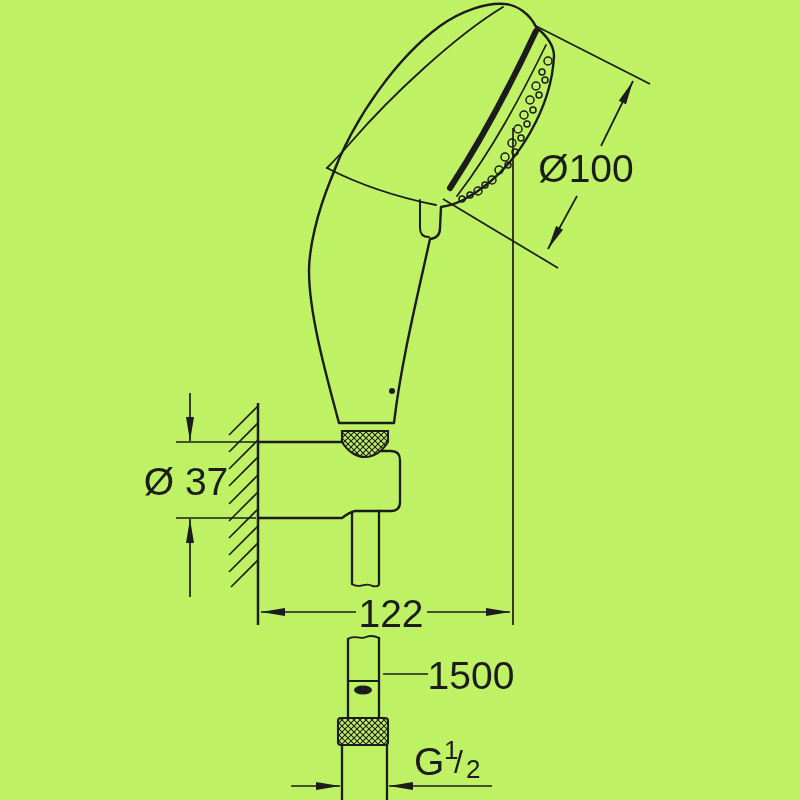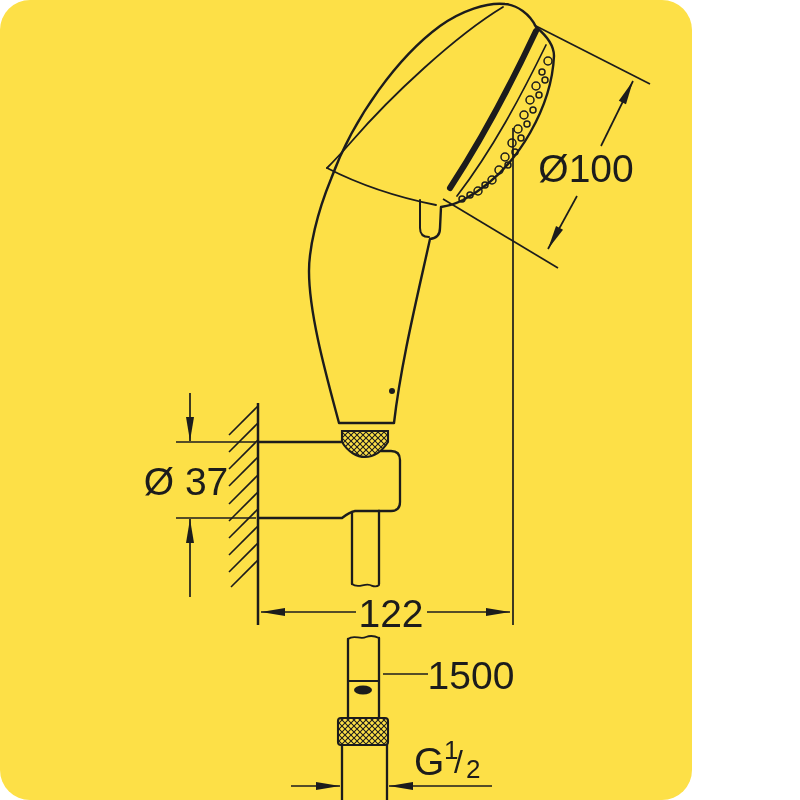--- a/index.html
+++ b/index.html
@@ -1,19 +1,18 @@
 <!DOCTYPE html>
 <html><head>
 <meta charset="utf-8">
 <style>
   html, body { margin: 0; padding: 0; background: #ffffff; }
   .stage {
-    width: 692px; height: 800px; position: relative; background: #fde047;
+    width: 800px; height: 800px; position: relative; background: #bef264;
     font-family: "Liberation Sans", sans-serif;
-    border-radius: 30px;
   }
   svg text {
     font-family: "Liberation Sans", sans-serif;
     fill: #1c1c1c;
     font-size: 39px;
   }
   .dim-label { font-size: 39px; }
   .sup { font-size: 26px; }
   .sub { font-size: 26px; }
   .slash { font-size: 32px; }

